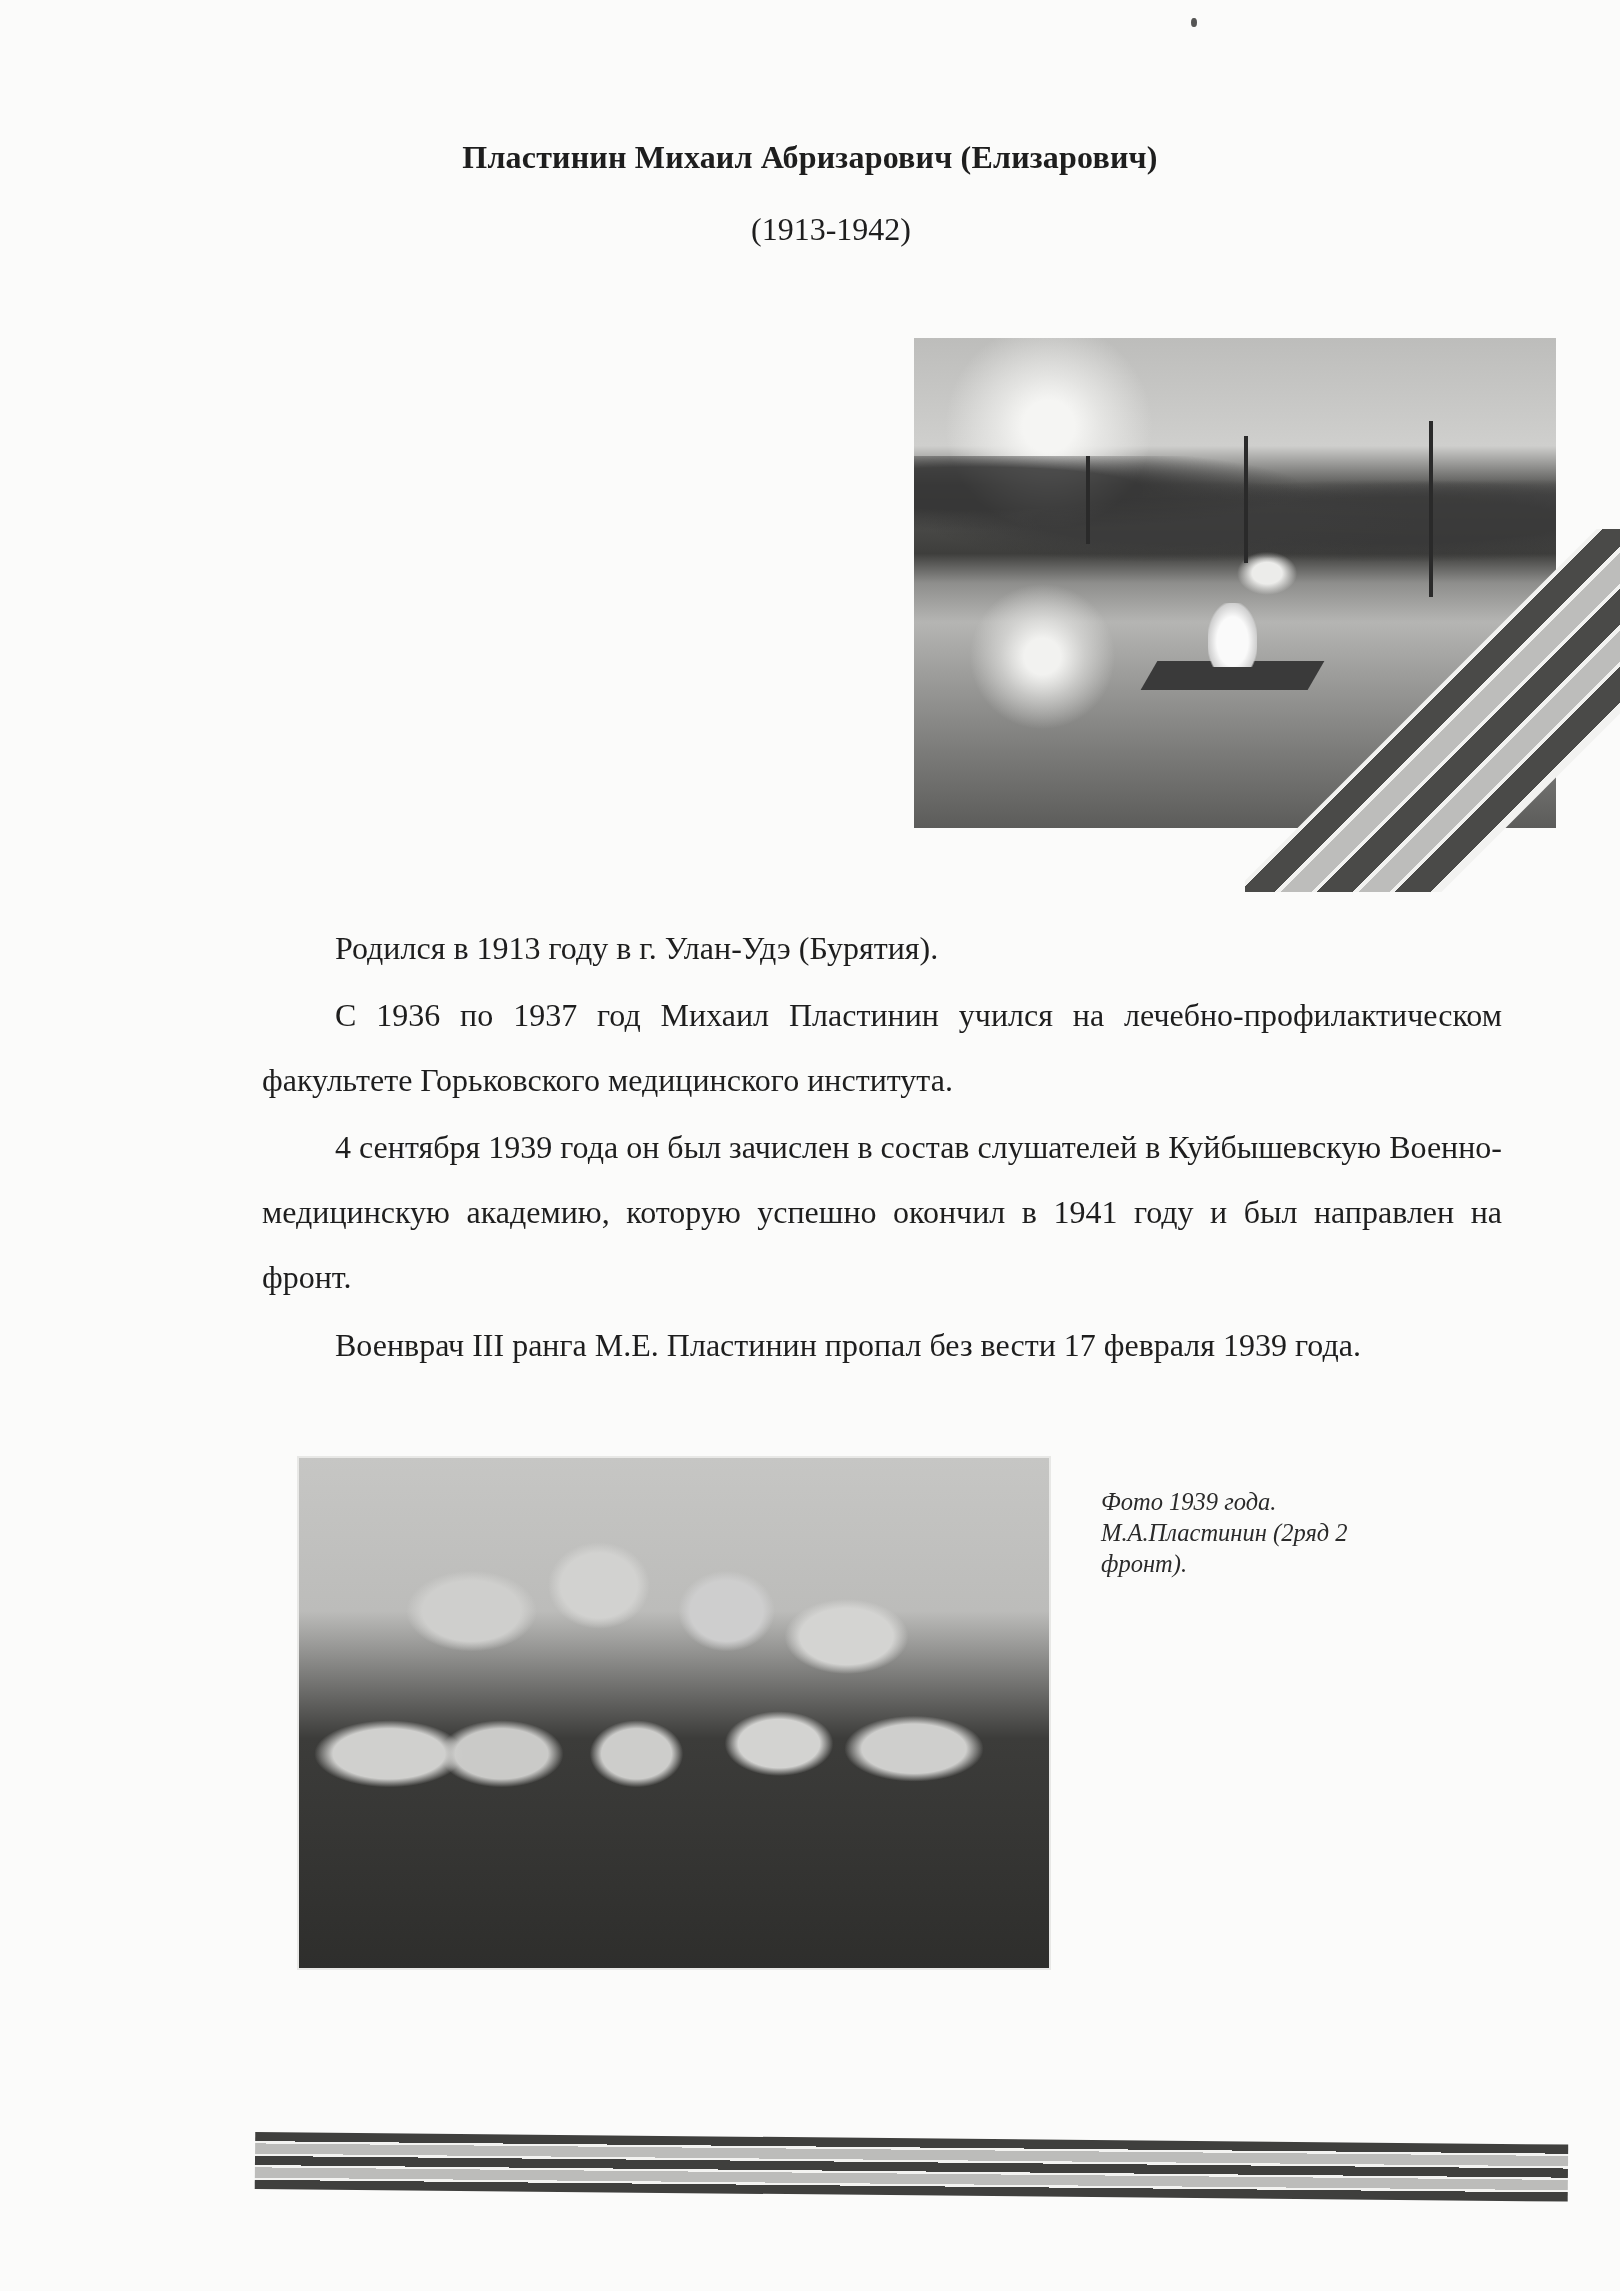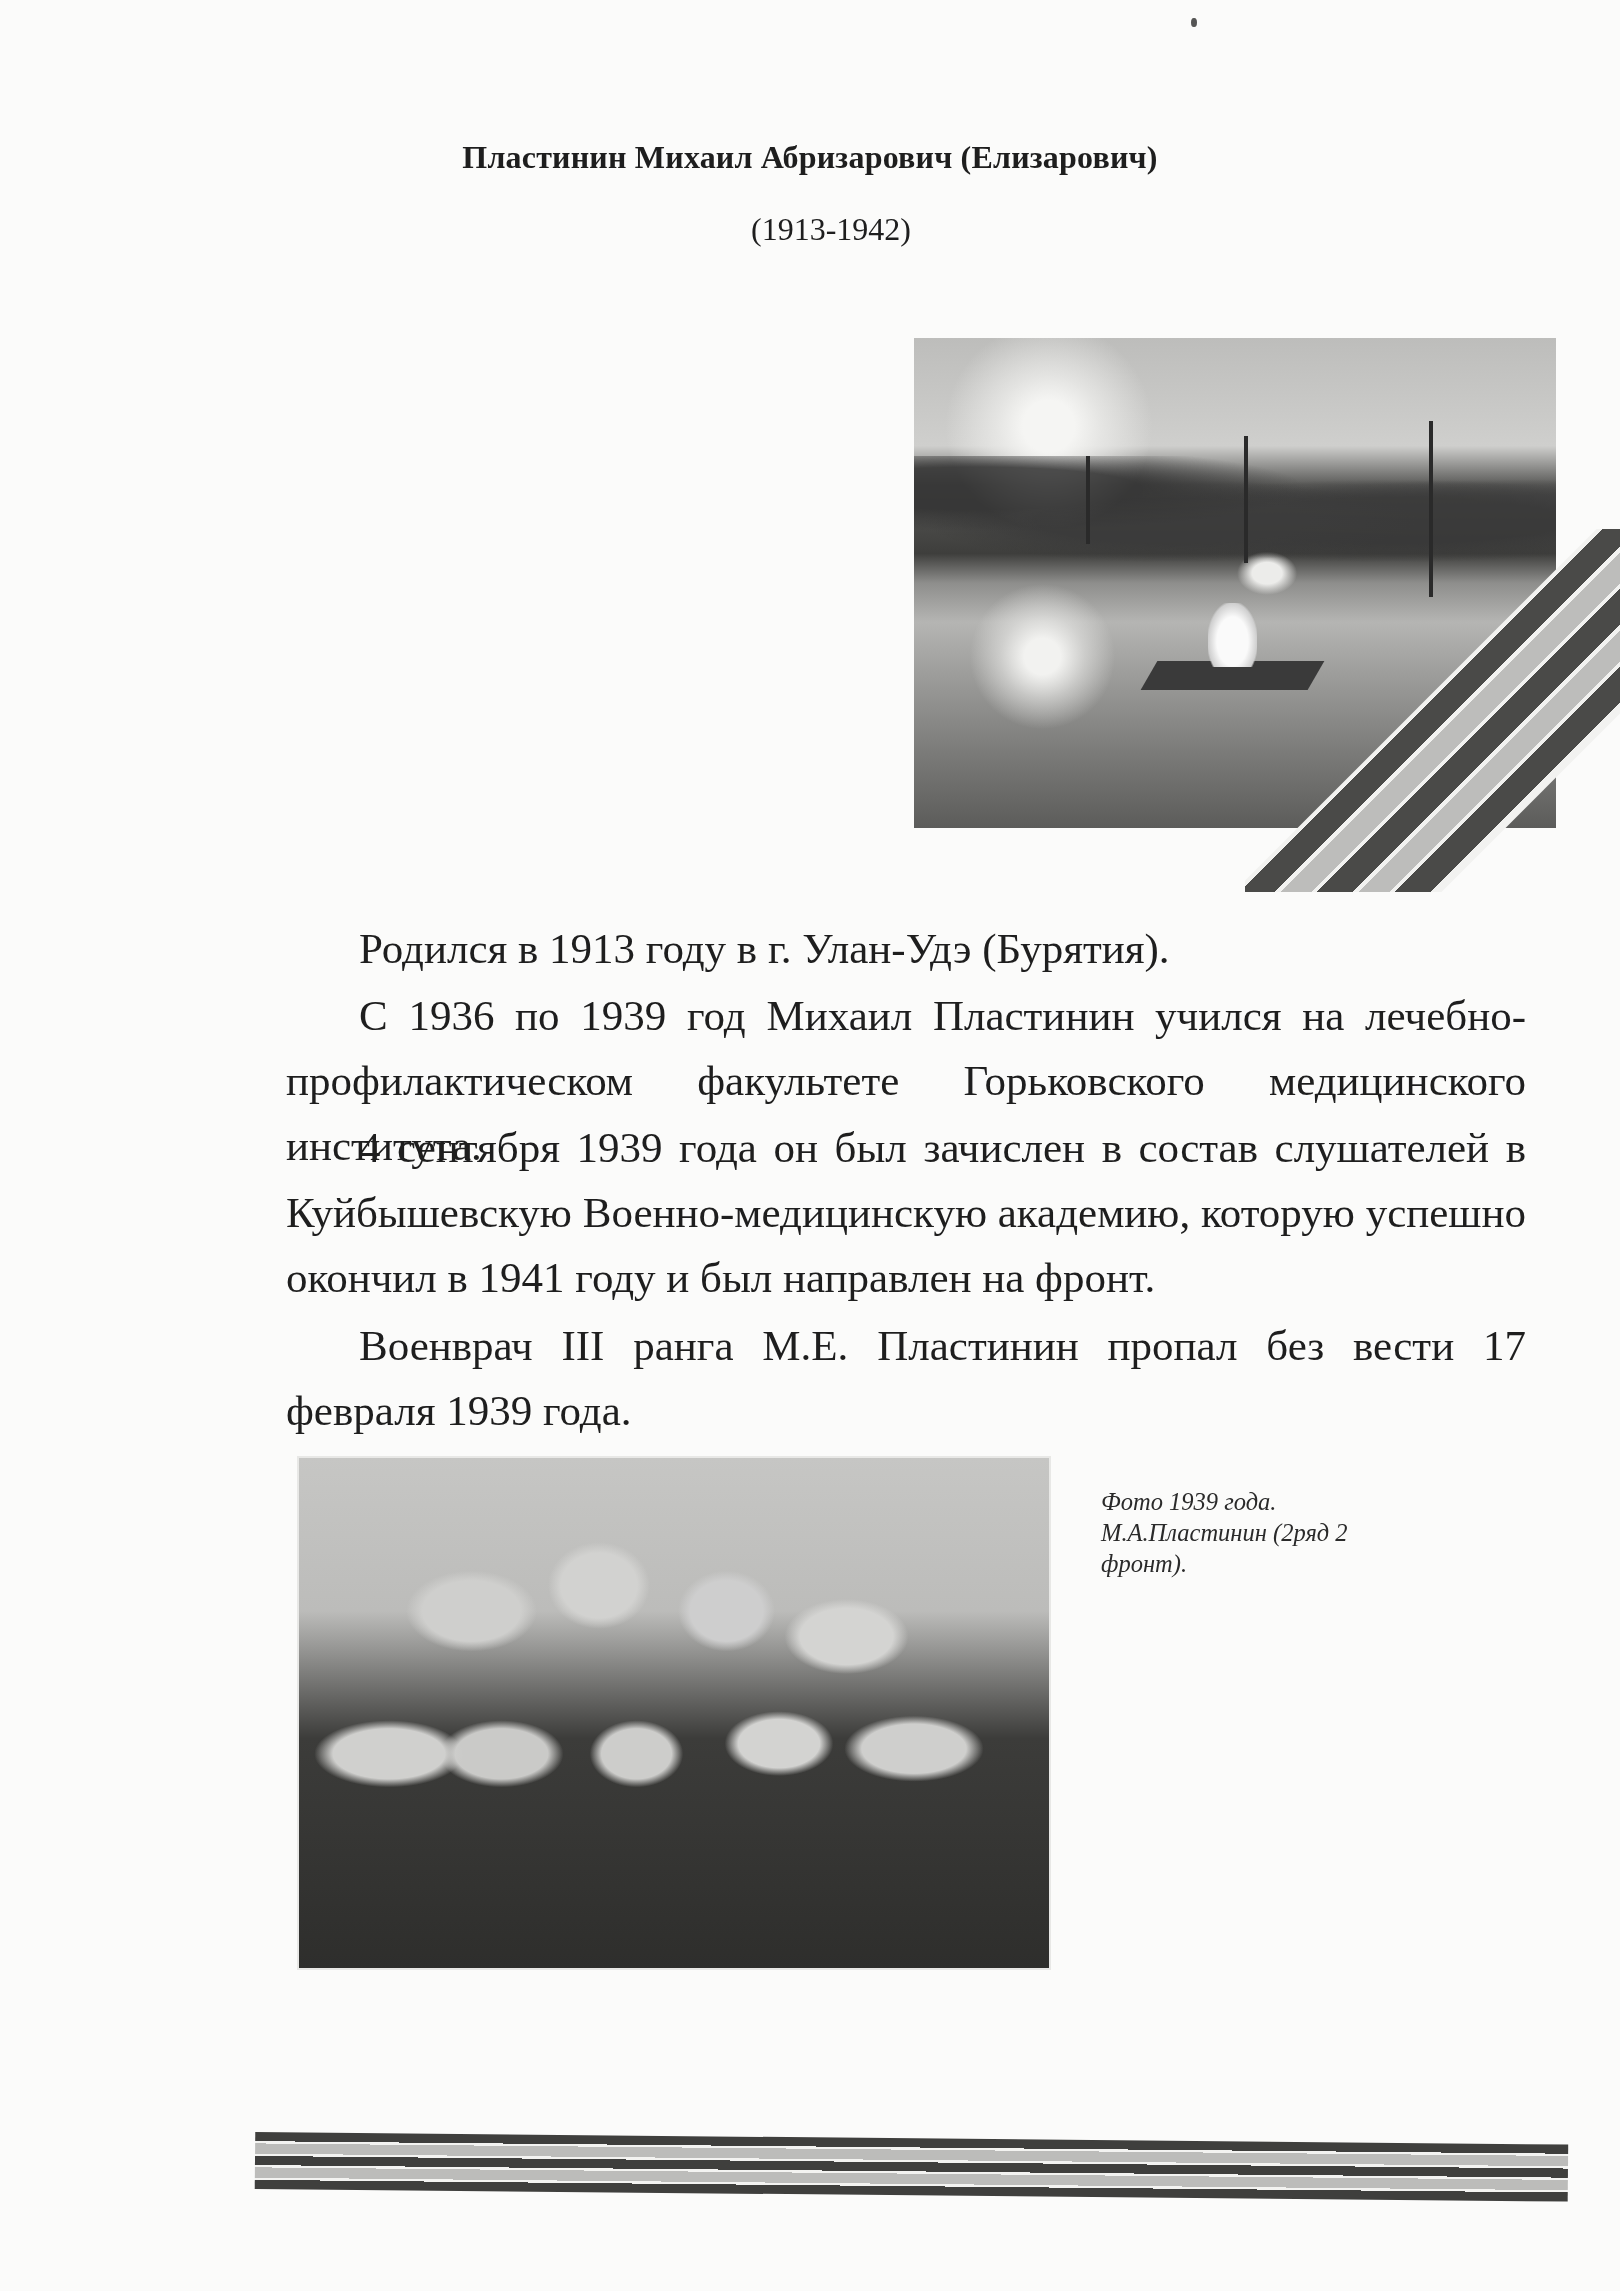--- a/index.html
+++ b/index.html
@@ -48,21 +48,21 @@
     }
     .ribbon-corner .band {
       position: absolute; left: -118px; top: 157px; width: 686px; height: 147px;
       transform: rotate(-45deg);
       background: repeating-linear-gradient(180deg,
         #f2f2f0 0 3.9px, #4a4a48 3.9px 29px, #f2f2f0 29px 33px, #bdbdbb 33px 55px,
         #f2f2f0 55px 59px, #4a4a48 59px 84px, #f2f2f0 84px 88px, #bdbdbb 88px 110px,
         #f2f2f0 110px 114px, #4a4a48 114px 139px, #f2f2f0 139px 147px);
     }
     .para {
-      position: absolute; left: 286px; width: 1240px; font-size: 43px; line-height: 65px;
+      position: absolute; left: 262px; width: 1240px; font-size: 32px; line-height: 65px;
       text-align: justify; text-indent: 73px; margin: 0;
     }
     .p1 { top: 916px; }
     .p2 { top: 983px; }
     .p3 { top: 1115px; }
     .p4 { top: 1313px; }
     .photo-group {
       position: absolute; left: 297px; top: 1456px; width: 750px; height: 510px;
       background:
         radial-gradient(ellipse at 23% 30%, #cfcfcd 0 6%, transparent 8%),
@@ -106,21 +106,21 @@
   <div class="lamp" style="left:515px;top:83px;height:176px;"></div>
   <div class="base"></div>
   <div class="flame"></div>
 </div>
 
 <div class="ribbon-corner">
   <div class="band"></div>
 </div>
 
 <p class="para p1">Родился в 1913 году в г. Улан-Удэ (Бурятия).</p>
-<p class="para p2">С 1936 по 1939 год Михаил Пластинин учился на лечебно-профилактическом факультете Горьковского медицинского института.</p>
+<p class="para p2">С 1936 по 1937 год Михаил Пластинин учился на лечебно-профилактическом факультете Горьковского медицинского института.</p>
 <p class="para p3">4 сентября 1939 года он был зачислен в состав слушателей в Куйбышевскую Военно-медицинскую академию, которую успешно окончил в 1941 году и был направлен на фронт.</p>
 <p class="para p4">Военврач III ранга М.Е. Пластинин пропал без вести 17 февраля 1939 года.</p>
 
 <div class="photo-group"></div>
 
 <p class="caption">
   <span>Фото 1939 года.</span>
   <span>М.А.Пластинин (2ряд 2</span>
   <span>фронт).</span>
 </p>

